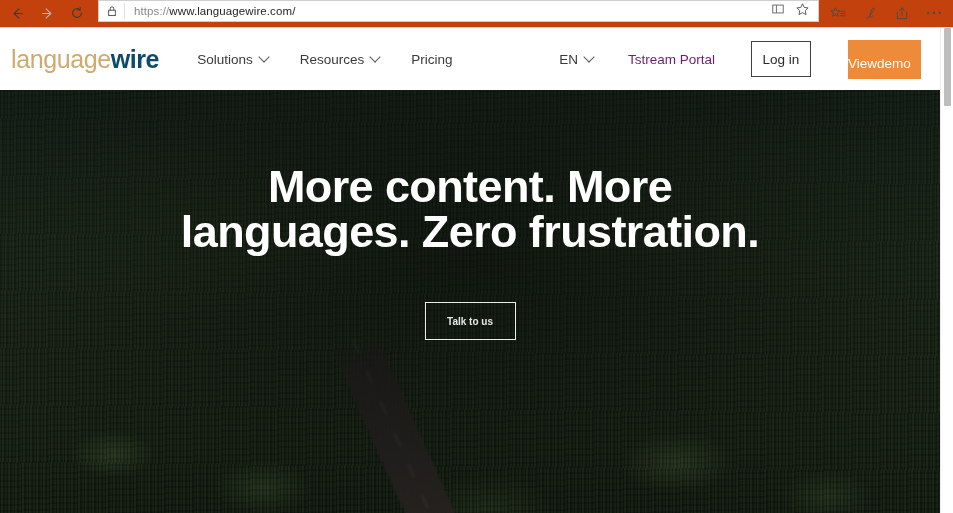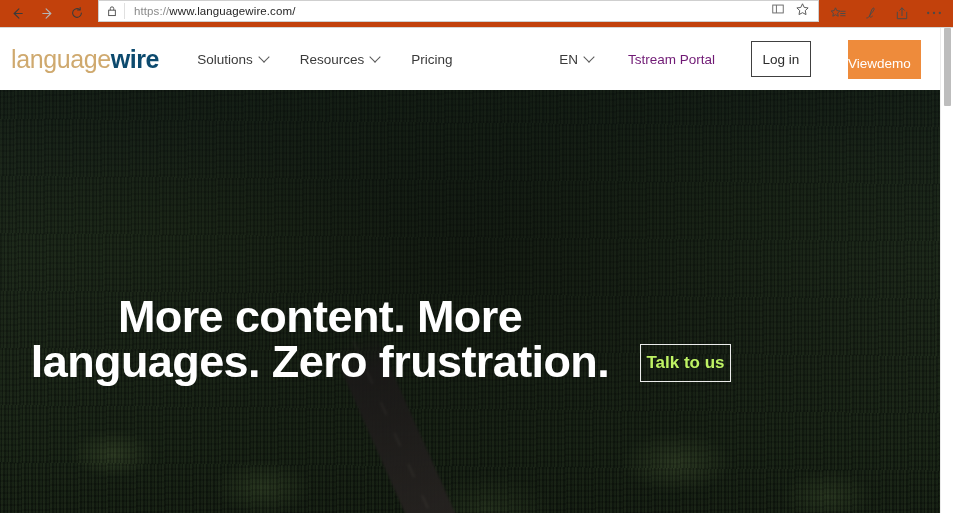--- a/index.html
+++ b/index.html
@@ -274,21 +274,21 @@
     inset: 0;
     background:
       radial-gradient(ellipse 700px 320px at 50% 40%, rgba(0,0,0,0.52), rgba(0,0,0,0.30) 60%, rgba(0,0,0,0.18) 100%),
       linear-gradient(180deg, rgba(12,20,14,0.55) 0%, rgba(10,16,12,0.40) 45%, rgba(8,14,10,0.34) 100%);
   }
 
   .hero-content {
     position: absolute;
     inset: 0;
     display: flex;
-    flex-direction: row;
+    flex-direction: column;
     align-items: center;
     padding-top: 74px;
   }
 
   .hero-title {
     color: #ffffff;
     font-size: 45px;
     line-height: 45px;
     font-weight: 700;
     letter-spacing: -0.6px;
@@ -300,22 +300,22 @@
     display: flex;
     align-items: center;
     margin-top: 48px;
   }
 
   .talk-btn {
     width: 91px;
     height: 38px;
     border: 1.5px solid rgba(255,255,255,0.92);
     background: transparent;
-    color: #bef264;
-    font-size: 17px;
+    color: #e5e5e5;
+    font-size: 10px;
     font-weight: 700;
     font-family: "Liberation Sans", sans-serif;
     display: flex;
     align-items: center;
     justify-content: center;
     cursor: default;
   }
 
   .customers-link {
     margin-left: 32px;

